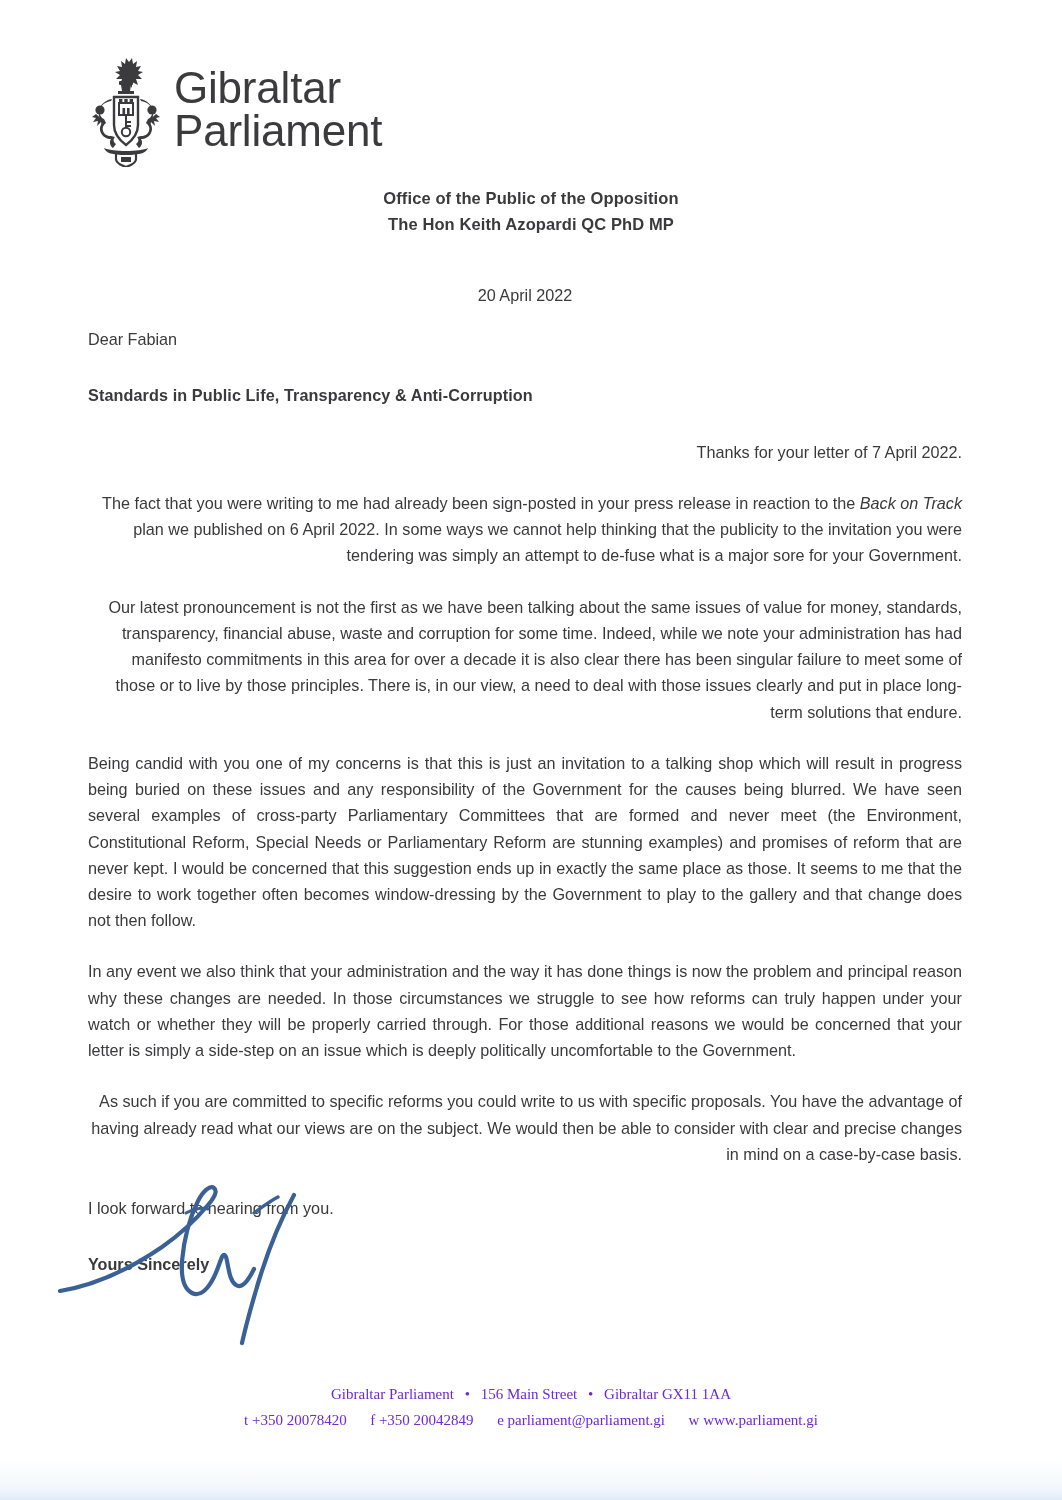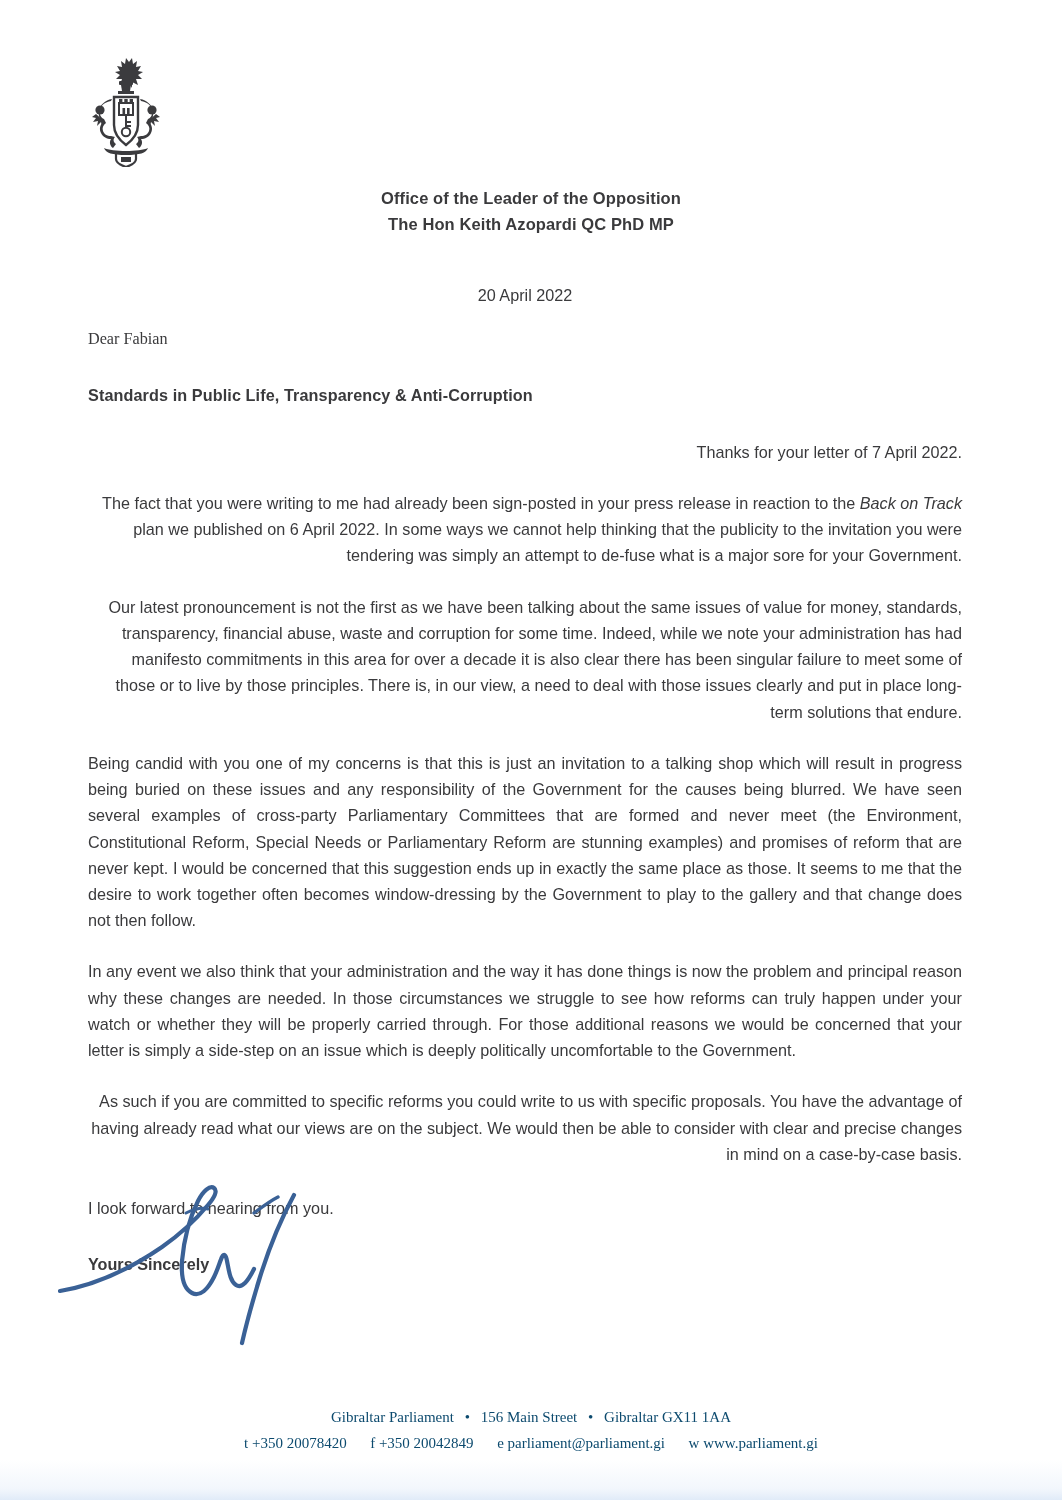--- a/index.html
+++ b/index.html
@@ -70,21 +70,20 @@
     font-size: 16.2px;
     line-height: 1.62;
   }
   .date-line {
     text-align: center;
     margin: 0 0 18px 0;
     font-size: 16.2px;
   }
   .salutation {
     margin: 0 0 30px 0;
-    font-family: Liberation Serif, serif;
   }
   .subject {
     font-weight: bold;
     margin: 0 0 30px 0;
     letter-spacing: 0.1px;
   }
   p.para {
     margin: 0 0 25px 0;
     text-align: right;
   }
@@ -123,24 +122,23 @@
   }
 
   
   .footer {
     position: absolute;
     left: 0;
     right: 0;
     top: 1381px;
     text-align: center;
     font-family: "Liberation Serif", serif;
-    color: #0c4a6e;
+    color: #6d28d9;
     font-size: 15px;
     line-height: 1.75;
-    margin-top: 23px;
   }
   .footer .f-line { display: block; white-space: nowrap; }
   .footer .sep { padding: 0 7px; }
   .footer .gap { display: inline-block; width: 16px; }
 
   
   .scan-artifact {
     position: absolute;
     left: 0;
     right: 0;
@@ -186,24 +184,28 @@
         <path d="M52 44 c7 1 12 6 13 12 c1 5 -1 9 -4 11 c3 3 4 7 2 11 c-2 4 -6 6 -10 6 c2 3 1 7 -2 9 l-3 -4 c3 -2 3 -5 1 -7 l4 -1 c4 0 7 -2 8 -5 c1 -3 0 -6 -3 -8 l2 -4 c3 -1 5 -5 4 -9 c-1 -5 -5 -8 -11 -9z"></path>
         <circle cx="64" cy="55" r="4.6"></circle>
         <path d="M68 59 l4 3 -4 1 3 4 -5 -1 1 5 -4 -4 -1 5 -3 -5z"></path>
 
         <path d="M16 93 c8 4 36 4 44 0 c-2 5 -8 7 -22 7 c-14 0 -20 -2 -22 -7z"></path>
 
         <path d="M28 98 h20 v6 c0 4 -4 6 -10 8 c-6 -2 -10 -4 -10 -8z" fill="none" stroke="#3b3b3e" stroke-width="2.2"></path>
         <rect x="33" y="102" width="10" height="5"></rect>
       </g>
     </svg>
+    <div class="brand">
+      <span class="brand-line1">Gibraltar</span>
+      <span class="brand-line2">Parliament</span>
+    </div>
   </div>
 
   <div class="office-header">
-    <span>Office of the Leader of the Opposition</span>
+    <span>Office of the Public of the Opposition</span>
     <span>The Hon Keith Azopardi QC PhD MP</span>
   </div>
 
   <div class="doc-body">
 
     <div class="date-line">20 April 2022</div>
 
     <div class="salutation">Dear Fabian</div>
 
     <div class="subject">Standards in Public Life, Transparency &amp; Anti-Corruption</div>

